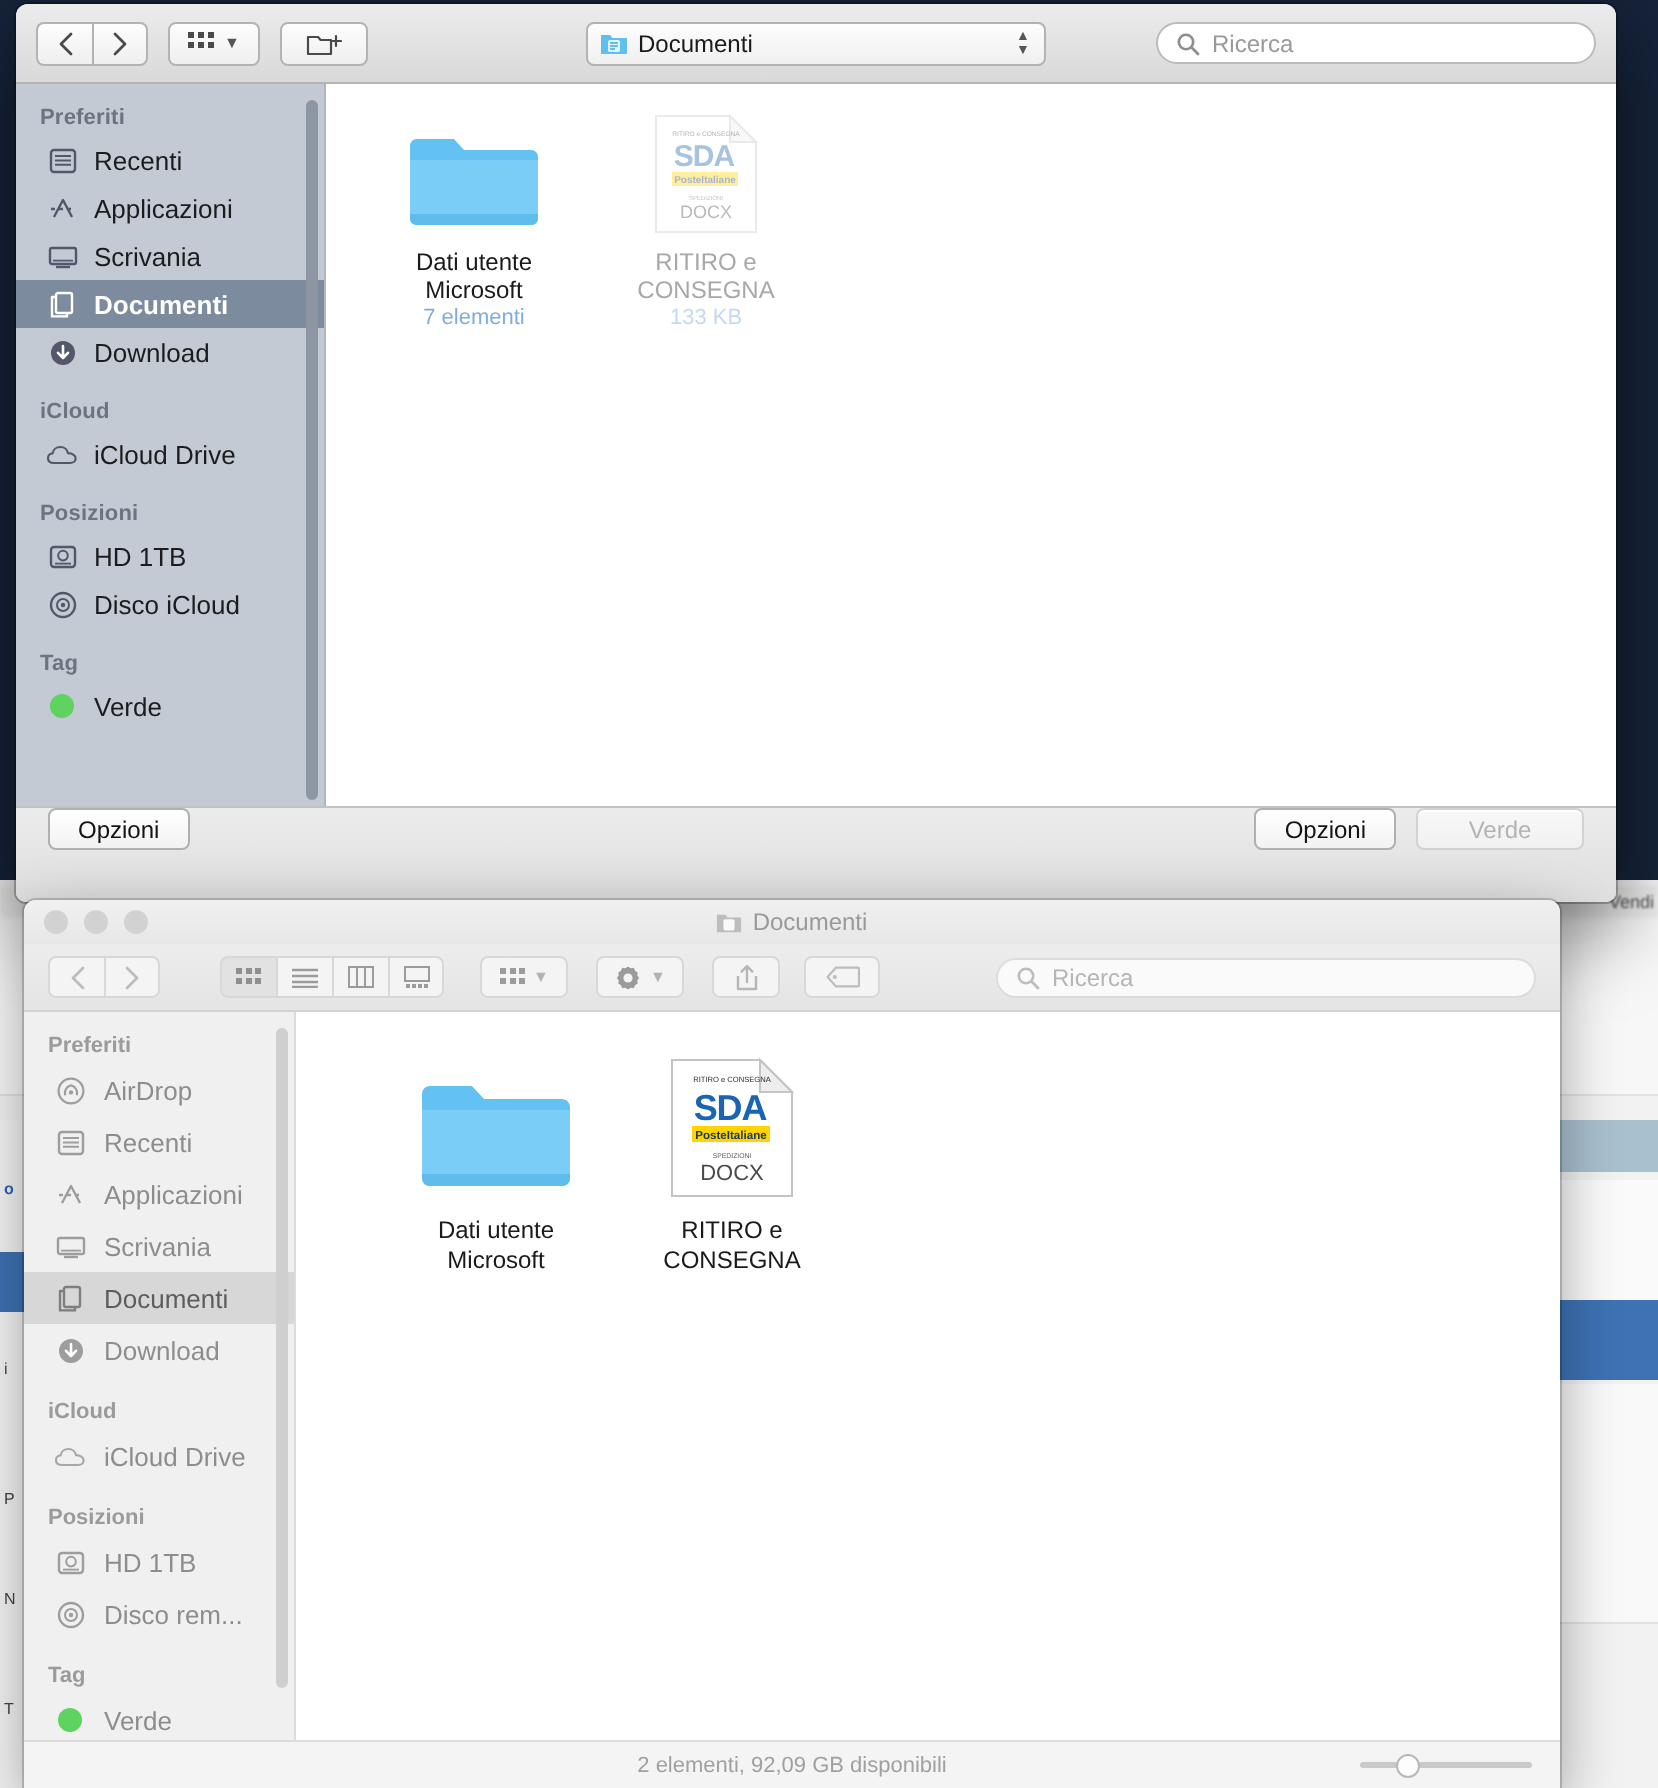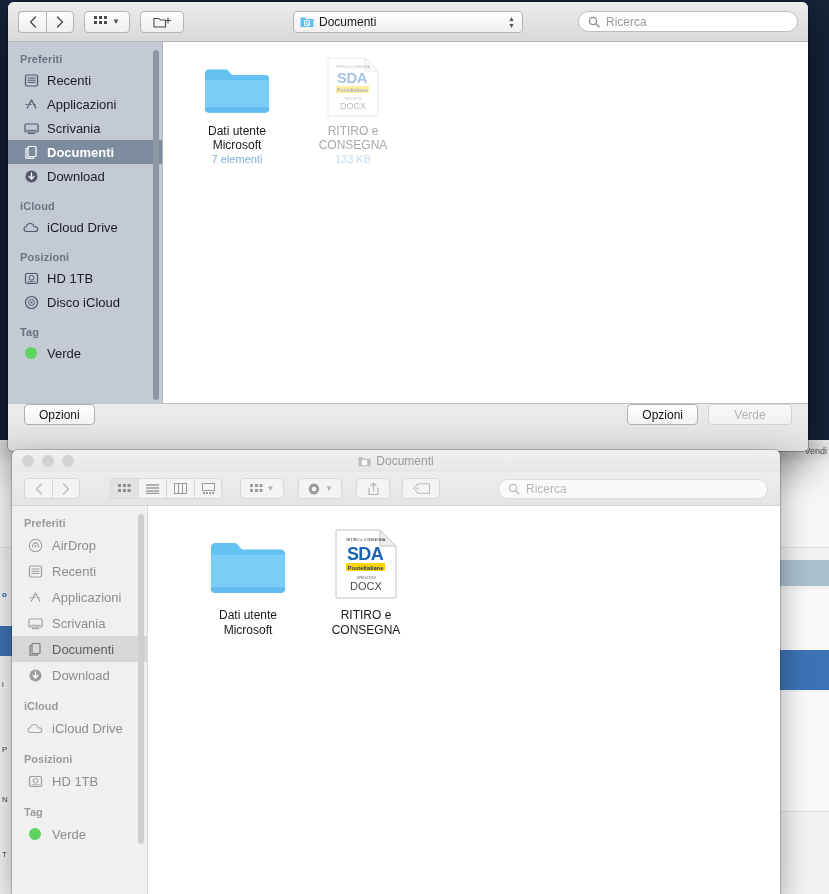--- a/index.html
+++ b/index.html
@@ -722,20 +722,30 @@
       <div class="sb2-item">
         <span class="ic">
           <svg width="15" height="15" viewBox="0 0 15 15">
               <rect x="1.5" y="2.5" width="12" height="10" rx="1.5" fill="none" stroke="#9d9d9d" stroke-width="1.2"></rect>
               <circle cx="7.5" cy="6.8" r="2.4" fill="none" stroke="#9d9d9d" stroke-width="1"></circle>
               <path d="M3.5 10.8h8" stroke="#9d9d9d" stroke-width=".9"></path>
             </svg>
         </span>
         <span>HD 1TB</span>
       </div>
+      <div class="sb2-item">
+        <span class="ic">
+          <svg width="15" height="15" viewBox="0 0 15 15">
+              <circle cx="7.5" cy="7.5" r="6" fill="none" stroke="#9d9d9d" stroke-width="1.2"></circle>
+              <circle cx="7.5" cy="7.5" r="3" fill="none" stroke="#9d9d9d" stroke-width="1"></circle>
+              <circle cx="7.5" cy="7.5" r="1.1" fill="#9d9d9d"></circle>
+            </svg>
+        </span>
+        <span>Disco rem...</span>
+      </div>
 
       <div class="sb2-head" style="padding-top:12px">Tag</div>
       <div class="sb2-item">
         <span class="ic">
             <i class="dot" style="background:#5fd35f"></i>
           </span>
         <span>Verde</span>
       </div>
 
       <div class="sb2-scroll"></div>
@@ -764,13 +774,20 @@
             <text x="32.5" y="41.6" font-family="Liberation Sans, sans-serif" font-size="5.8" font-weight="bold" fill="#17376e" text-anchor="middle">PosteItaliane</text>
             <text x="33" y="51" font-family="Liberation Sans, sans-serif" font-size="3.4" fill="#5c5c5c" text-anchor="middle">SPEDIZIONI</text>
             <text x="33" y="62" font-family="Liberation Sans, sans-serif" font-size="11" fill="#4a4a4a" text-anchor="middle">DOCX</text>
           </svg>
         </div>
         <div class="nm">RITIRO e<br>CONSEGNA</div>
       </div>
     </div>
   </div>
 
+  <div class="statusbar">
+    <span>2 elementi, 92,09 GB disponibili</span>
+    <div class="zoomslider">
+      <div class="track"></div>
+      <div class="knob"></div>
+    </div>
+  </div>
 </div>
 
 </body></html>

